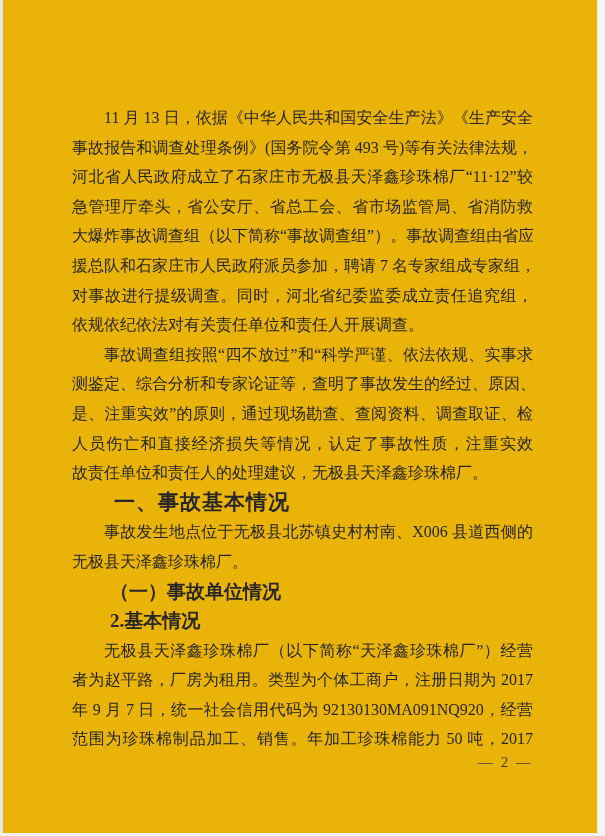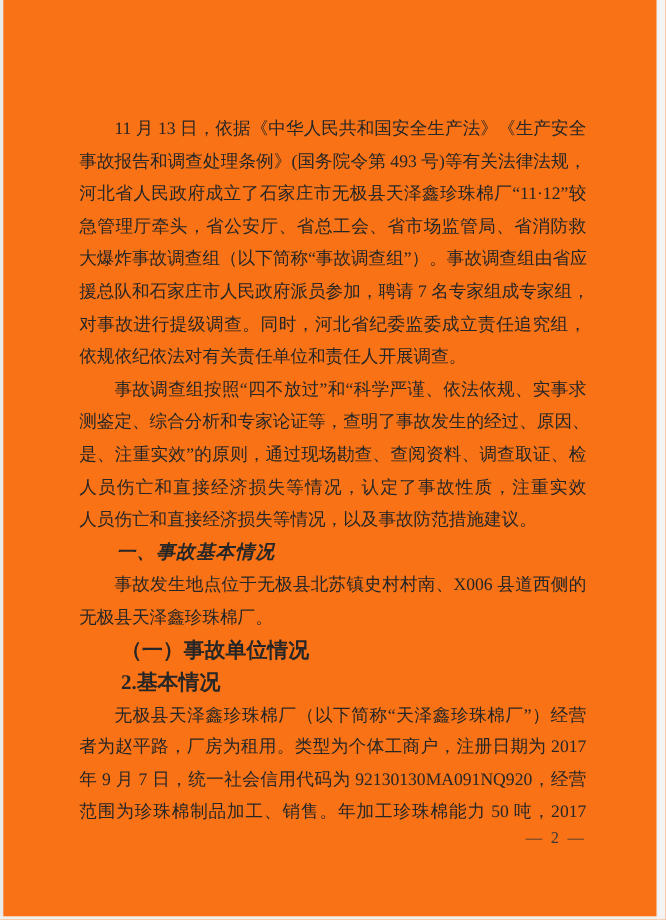--- a/index.html
+++ b/index.html
@@ -1,20 +1,20 @@
 <!DOCTYPE html>
 <html lang="zh"><head>
 <meta charset="utf-8">
 <style>
   html, body { margin: 0; padding: 0; background: #ffffff; }
   .page {
     position: relative;
     width: 605px;
     height: 836px;
-    background: #f97316;
+    background: #eab308;
     overflow: hidden;
     font-family: "Liberation Serif", "DejaVu Serif", serif;
     color: #262626;
   }
   .edge-left {
     position: absolute; left: 0; top: 0; width: 3px; height: 100%;
     background: #e9e9e9;
   }
   .edge-right {
     position: absolute; right: 0; top: 0; width: 7px; height: 100%;
@@ -37,23 +37,22 @@
     text-align: justify;
     text-align-last: justify;
     overflow: hidden;
     white-space: nowrap;
   }
   .line.end { text-align-last: left; }
   .line.indent { text-indent: 2em; }
   .heading1 {
     font-family: "DejaVu Sans", "Liberation Sans", sans-serif;
     font-weight: bold;
-    font-size: 17px;
+    font-size: 21px;
     letter-spacing: 1px;
-    font-style: italic;
   }
   .heading2, .heading3 {
     font-family: "Liberation Serif", "DejaVu Serif", serif;
     font-weight: bold;
     font-size: 19px;
   }
   .page-footer {
     position: absolute;
     top: 750px;
     right: 72px;
@@ -81,21 +80,21 @@
         <div class="line">大爆炸事故调查组（以下简称“事故调查组”）。事故调查组由省应</div>
         <div class="line">援总队和石家庄市人民政府派员参加，聘请 7 名专家组成专家组，</div>
         <div class="line">对事故进行提级调查。同时，河北省纪委监委成立责任追究组，</div>
         <div class="line end">依规依纪依法对有关责任单位和责任人开展调查。</div>
       </div>
       <div>
         <div class="line indent">事故调查组按照“四不放过”和“科学严谨、依法依规、实事求</div>
         <div class="line">测鉴定、综合分析和专家论证等，查明了事故发生的经过、原因、</div>
         <div class="line">是、注重实效”的原则，通过现场勘查、查阅资料、调查取证、检</div>
         <div class="line">人员伤亡和直接经济损失等情况，认定了事故性质，注重实效</div>
-        <div class="line end">人员伤亡和直接经济损失等情况，以及事故防范措施建议。</div>
+        <div class="line end">故责任单位和责任人的处理建议，无极县天泽鑫珍珠棉厂。</div>
       </div>
       <div class="line end indent heading1">一、事故基本情况</div>
       <div>
         <div class="line indent">事故发生地点位于无极县北苏镇史村村南、X006 县道西侧的</div>
         <div class="line end">无极县天泽鑫珍珠棉厂。</div>
       </div>
       <div class="line end indent heading2">（一）事故单位情况</div>
       <div class="line end indent heading3">2.基本情况</div>
       <div>
         <div class="line indent">无极县天泽鑫珍珠棉厂（以下简称“天泽鑫珍珠棉厂”）经营</div>

